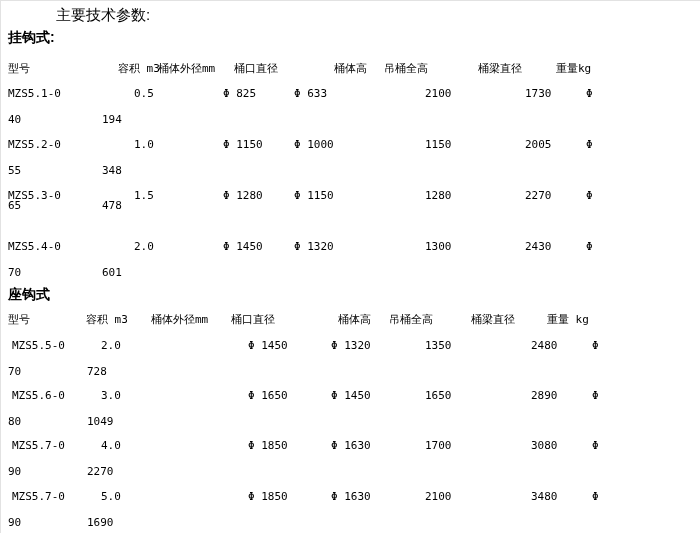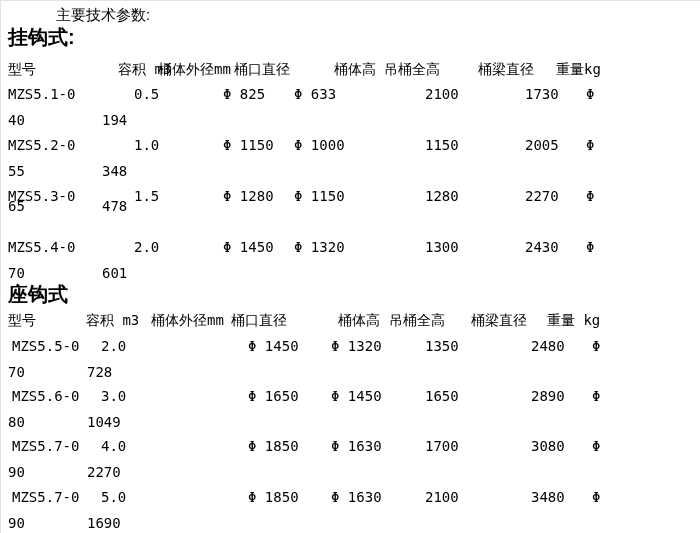--- a/index.html
+++ b/index.html
@@ -7,24 +7,24 @@
     position:relative;
     width:700px;height:533px;
     background:#ffffff;
     border-top:1px solid #e2e2e2;
     border-left:1px solid #e2e2e2;
     box-sizing:border-box;
     overflow:hidden;
     font-family:"DejaVu Sans Mono","Liberation Mono",monospace;
     color:#000000;
   }
-  .line{position:absolute;left:0;width:700px;height:22px;white-space:nowrap;font-size:14px;line-height:18px;}
+  .line{position:absolute;left:0;width:700px;height:22px;white-space:nowrap;font-size:11px;line-height:18px;}
   .line span{position:absolute;top:0;}
   .title-line{font-family:"Liberation Sans",sans-serif;font-weight:normal;font-size:15px;margin-left:48px;}
-  .heading-line{font-family:"Liberation Sans",sans-serif;font-weight:bold;font-size:20px;}
+  .heading-line{font-family:"Liberation Sans",sans-serif;font-weight:bold;font-size:14px;}
   .title-line span,.heading-line span{left:7px;}
 
   
   .h1-0{left:7px}.h1-1{left:117px}.h1-2{left:157px}.h1-3{left:233px}
   .h1-4{left:333px}.h1-5{left:383px}.h1-6{left:477px}.h1-7{left:555px}
   
   .a1-0{left:7px}.a1-1{left:133px}.a1-2{left:222px}.a1-3{left:293px}
   .a1-4{left:424px}.a1-5{left:524px}.a1-6{left:585px}
   
   .b1-0{left:7px}.b1-1{left:101px}

